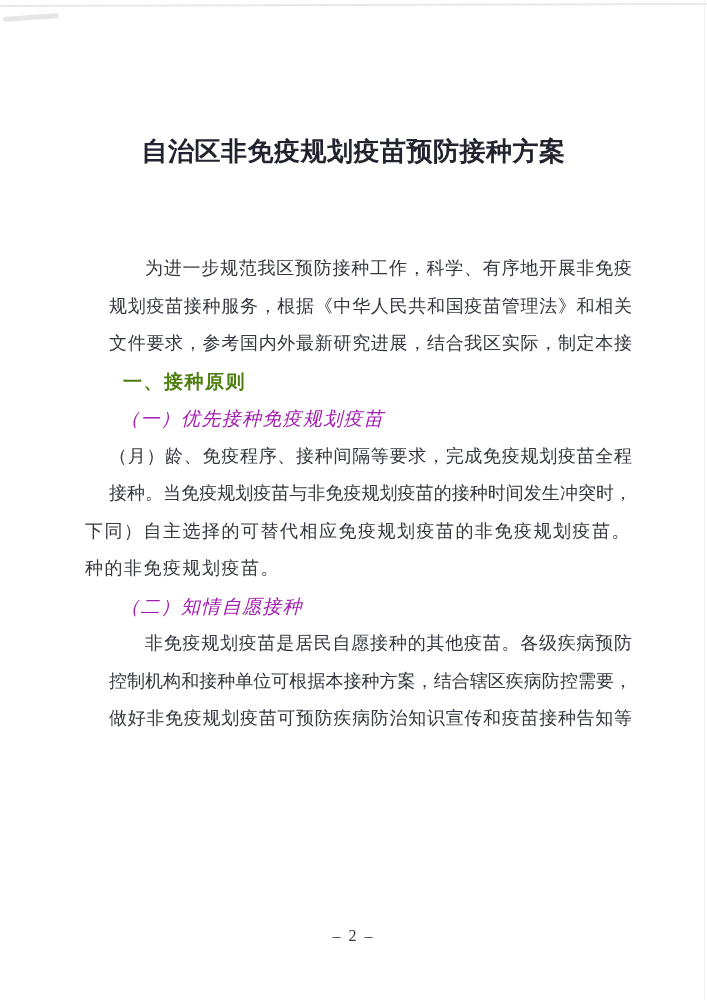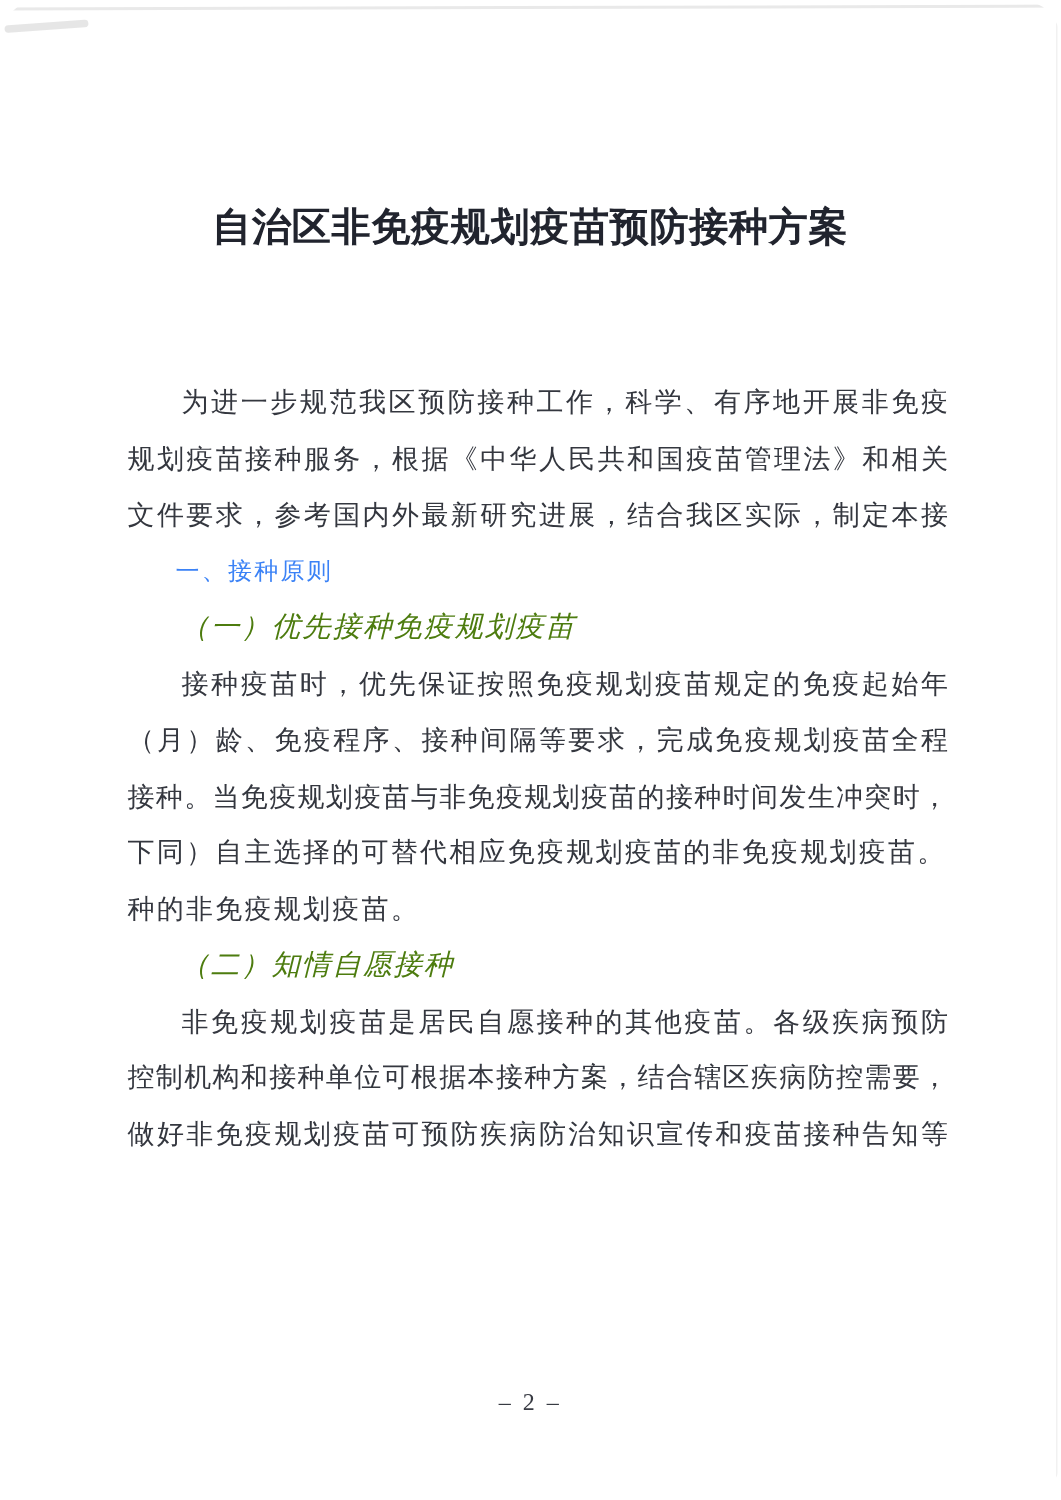--- a/index.html
+++ b/index.html
@@ -7,21 +7,20 @@
   body {
     width: 707px; height: 1000px;
     font-family: "Liberation Serif", "DejaVu Serif", serif;
     overflow: hidden;
   }
   .page {
     position: relative;
     width: 707px; height: 1000px;
     background: #ffffff;
     overflow: hidden;
-    border-radius: 27px;
   }
   
   .scan-top-line {
     position: absolute; top: 4px; left: 0;
     width: 101%; height: 2px;
     background: #e9e9e9;
     transform: rotate(-0.15deg);
   }
   .scan-smudge {
     position: absolute; top: 15px; left: 3px;
@@ -54,37 +53,37 @@
     width: 547px;
   }
   .ln {
     height: 37.5px;
     line-height: 37.5px;
     font-size: 18px;
     color: #34373f;
     text-align: justify;
     white-space: nowrap;
   }
-  .ln.j { white-space: normal; text-align-last: justify; }
+  .ln.j { white-space: normal; text-align-last: justify; margin-left: 24px; }
   .ln.first { text-indent: 2em; }
   .ln.last { letter-spacing: 1.5px; }
   .ln.h1 {
     text-indent: 2em;
     font-family: "Liberation Sans", "DejaVu Sans", sans-serif;
-    font-weight: 400;
-    font-size: 16px;
+    font-weight: 700;
+    font-size: 19px;
     letter-spacing: 1.5px;
-    color: #3b82f6;
+    color: #4d7c0f;
   }
   .ln.h2 {
     text-indent: 1.85em;
     font-style: italic;
     font-size: 19px;
     letter-spacing: 1.3px;
-    color: #4d7c0f;
+    color: #a21caf;
   }
 
   .footer {
     position: absolute; top: 924px; left: 0; right: 0;
     text-align: center;
   }
   .page-number {
     font-size: 16px;
     line-height: 24px;
     letter-spacing: 2px;
@@ -103,21 +102,20 @@
   <div class="title-block">
     <div class="title-line">自治区非免疫规划疫苗预防接种方案</div>
   </div>
 
   <div class="body-block">
     <div class="ln first j">为进一步规范我区预防接种工作，科学、有序地开展非免疫</div>
     <div class="ln j">规划疫苗接种服务，根据《中华人民共和国疫苗管理法》和相关</div>
     <div class="ln j">文件要求，参考国内外最新研究进展，结合我区实际，制定本接</div>
     <div class="ln h1">一、接种原则</div>
     <div class="ln h2">（一）优先接种免疫规划疫苗</div>
-    <div class="ln first j">接种疫苗时，优先保证按照免疫规划疫苗规定的免疫起始年</div>
     <div class="ln j">（月）龄、免疫程序、接种间隔等要求，完成免疫规划疫苗全程</div>
     <div class="ln j">接种。当免疫规划疫苗与非免疫规划疫苗的接种时间发生冲突时，</div>
     <div class="ln last">下同）自主选择的可替代相应免疫规划疫苗的非免疫规划疫苗。</div>
     <div class="ln last">种的非免疫规划疫苗。</div>
     <div class="ln h2">（二）知情自愿接种</div>
     <div class="ln first j">非免疫规划疫苗是居民自愿接种的其他疫苗。各级疾病预防</div>
     <div class="ln j">控制机构和接种单位可根据本接种方案，结合辖区疾病防控需要，</div>
     <div class="ln j">做好非免疫规划疫苗可预防疾病防治知识宣传和疫苗接种告知等</div>
   </div>
 

